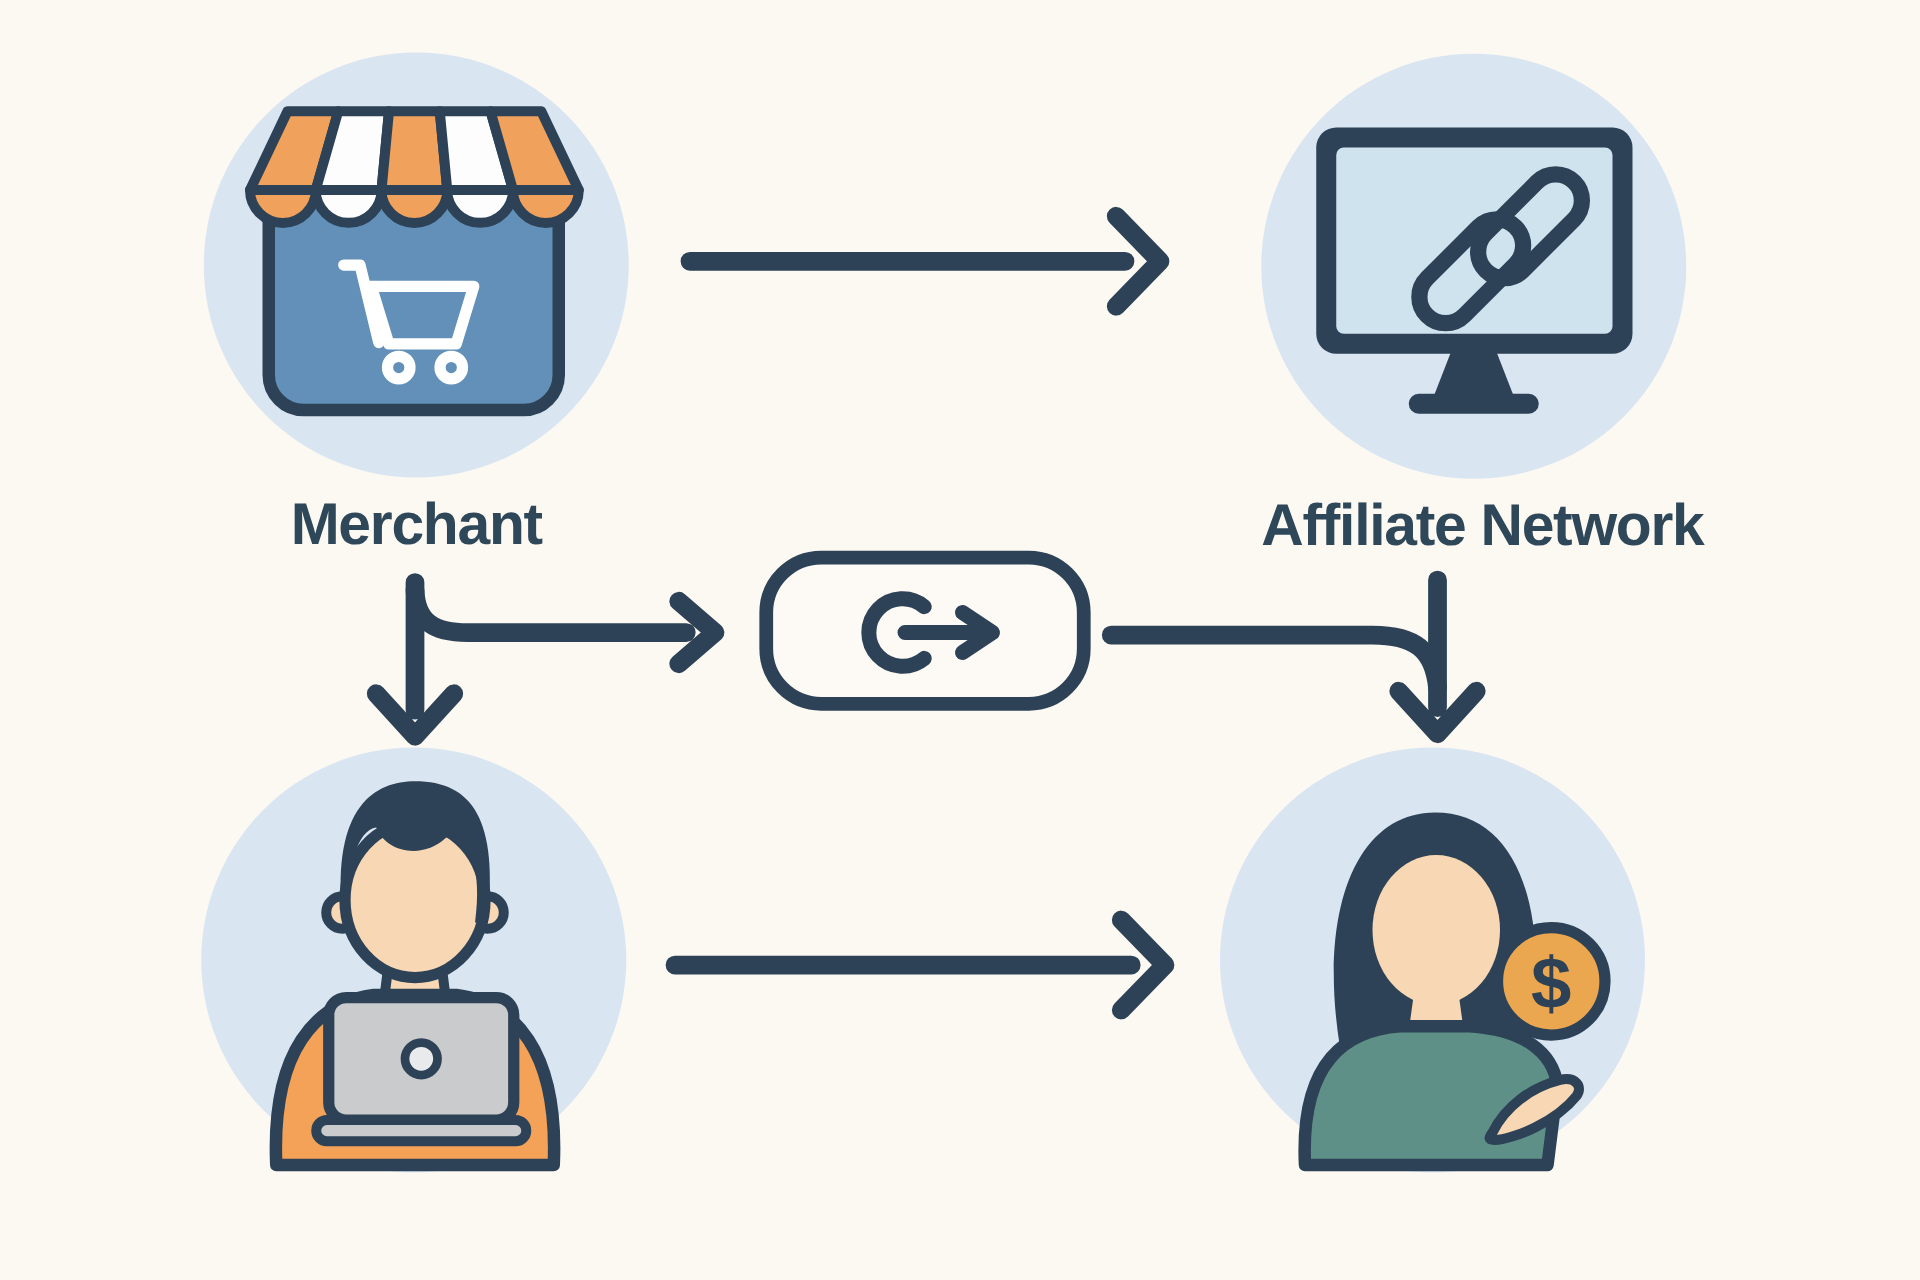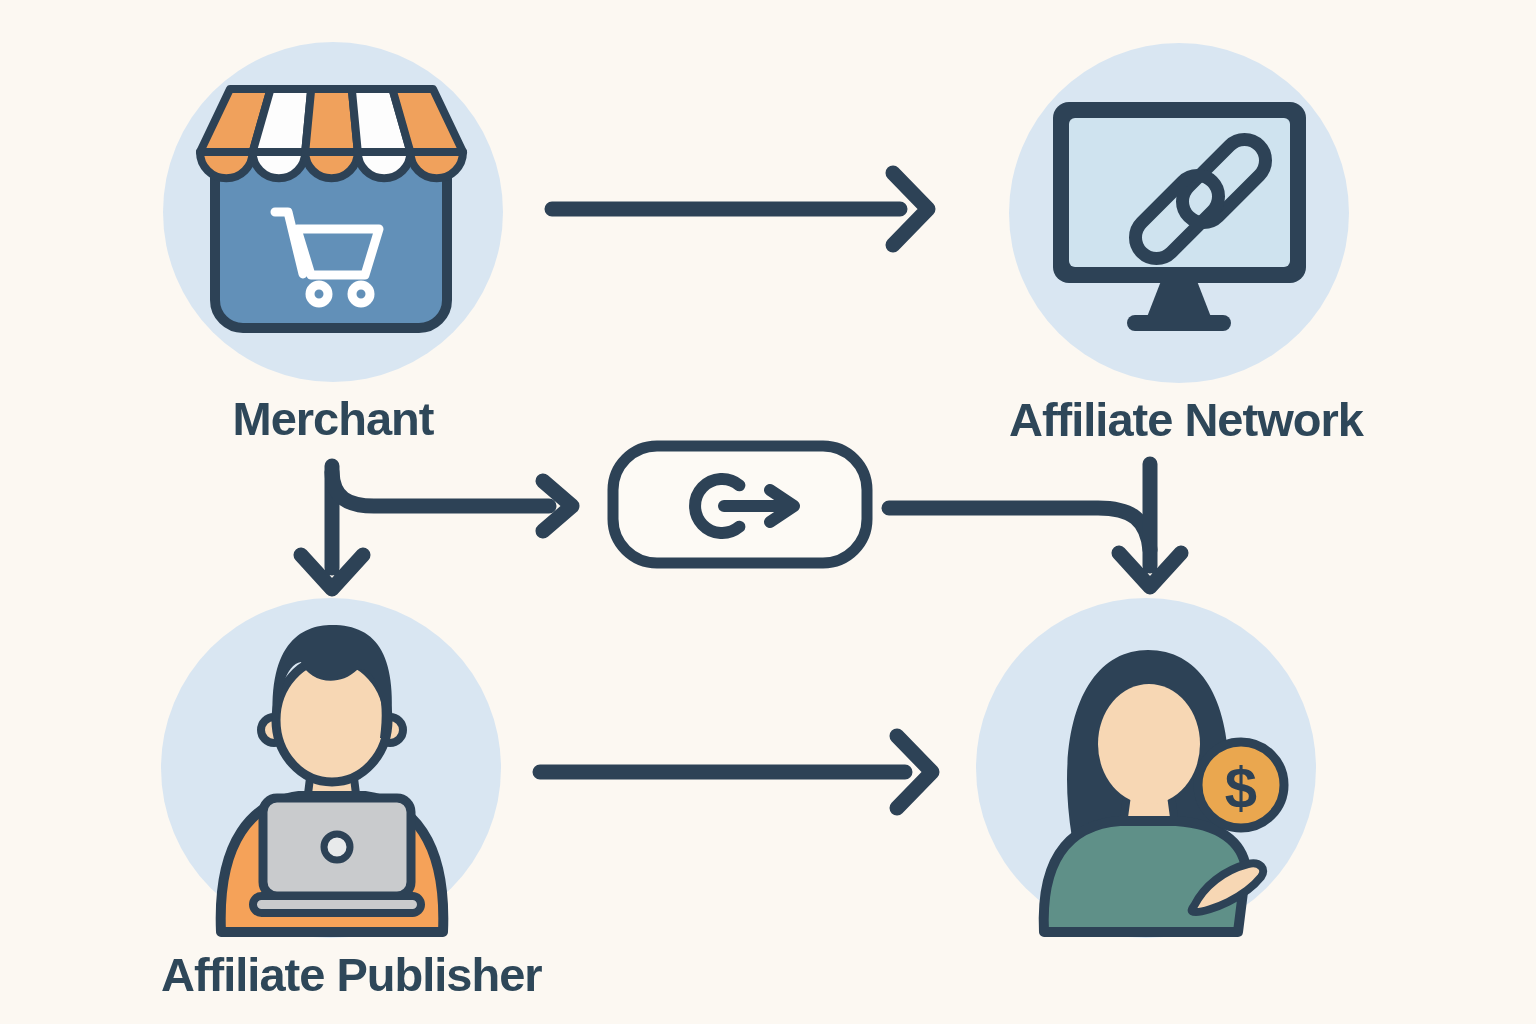--- a/index.html
+++ b/index.html
@@ -105,21 +105,20 @@
         <circle class="f-skin s-ink" stroke-width="8" cx="229" cy="132" r="13"></circle>
         <path class="f-skin s-ink" stroke-width="8" d="M150 172 H192 L197 212 H145 Z"></path>
         <ellipse class="f-skin s-ink" stroke-width="9" cx="171" cy="122" rx="56" ry="62"></ellipse>
         <path class="f-ink" d="M113 136 C104 46 140 27 171 27 C217 27 238 58 229 140 L219 140 C226 92 211 66 196 72 C177 90 148 84 140 64 C125 66 116 96 117 136 Z"></path>
         <path class="f-shirt s-ink" stroke-width="10" d="M60 334 C56 242 92 204 138 198 L204 198 C250 204 286 242 282 334 Z"></path>
         <rect class="f-laptop s-ink" stroke-width="9" x="102" y="200" width="148" height="98" rx="14"></rect>
         <circle class="f-logo s-ink" stroke-width="7" cx="176" cy="249" r="13"></circle>
         <rect class="f-laptop s-ink" stroke-width="8" x="92" y="298" width="168" height="17" rx="8.5"></rect>
       </svg>
     </div>
-    <div class="label">Affiliate Publisher</div>
   </div>
 
   <div class="node" style="left:976px;top:598px;">
     <div class="circle">
       <svg class="icon-svg" viewBox="0 0 340 340">
         <path class="f-ink" d="M96 240 C78 128 110 52 172 52 C238 52 266 130 247 240 C247 252 96 252 96 240 Z"></path>
         <path class="f-skin s-ink" stroke-width="8" d="M152 190 H194 L200 234 H146 Z"></path>
         <ellipse class="f-skin" cx="173" cy="146" rx="51" ry="60"></ellipse>
         <path class="f-teal s-ink" stroke-width="10" d="M68 334 C64 250 102 226 144 223 L200 223 C244 226 266 244 270 270 L262 334 Z"></path>
         <path class="f-skin s-ink" stroke-width="8" d="M218 308 C228 288 248 272 272 266 C284 263 291 271 285 279 C277 289 264 298 252 304 C240 310 226 314 220 314 C214 314 215 312 218 308 Z"></path>

